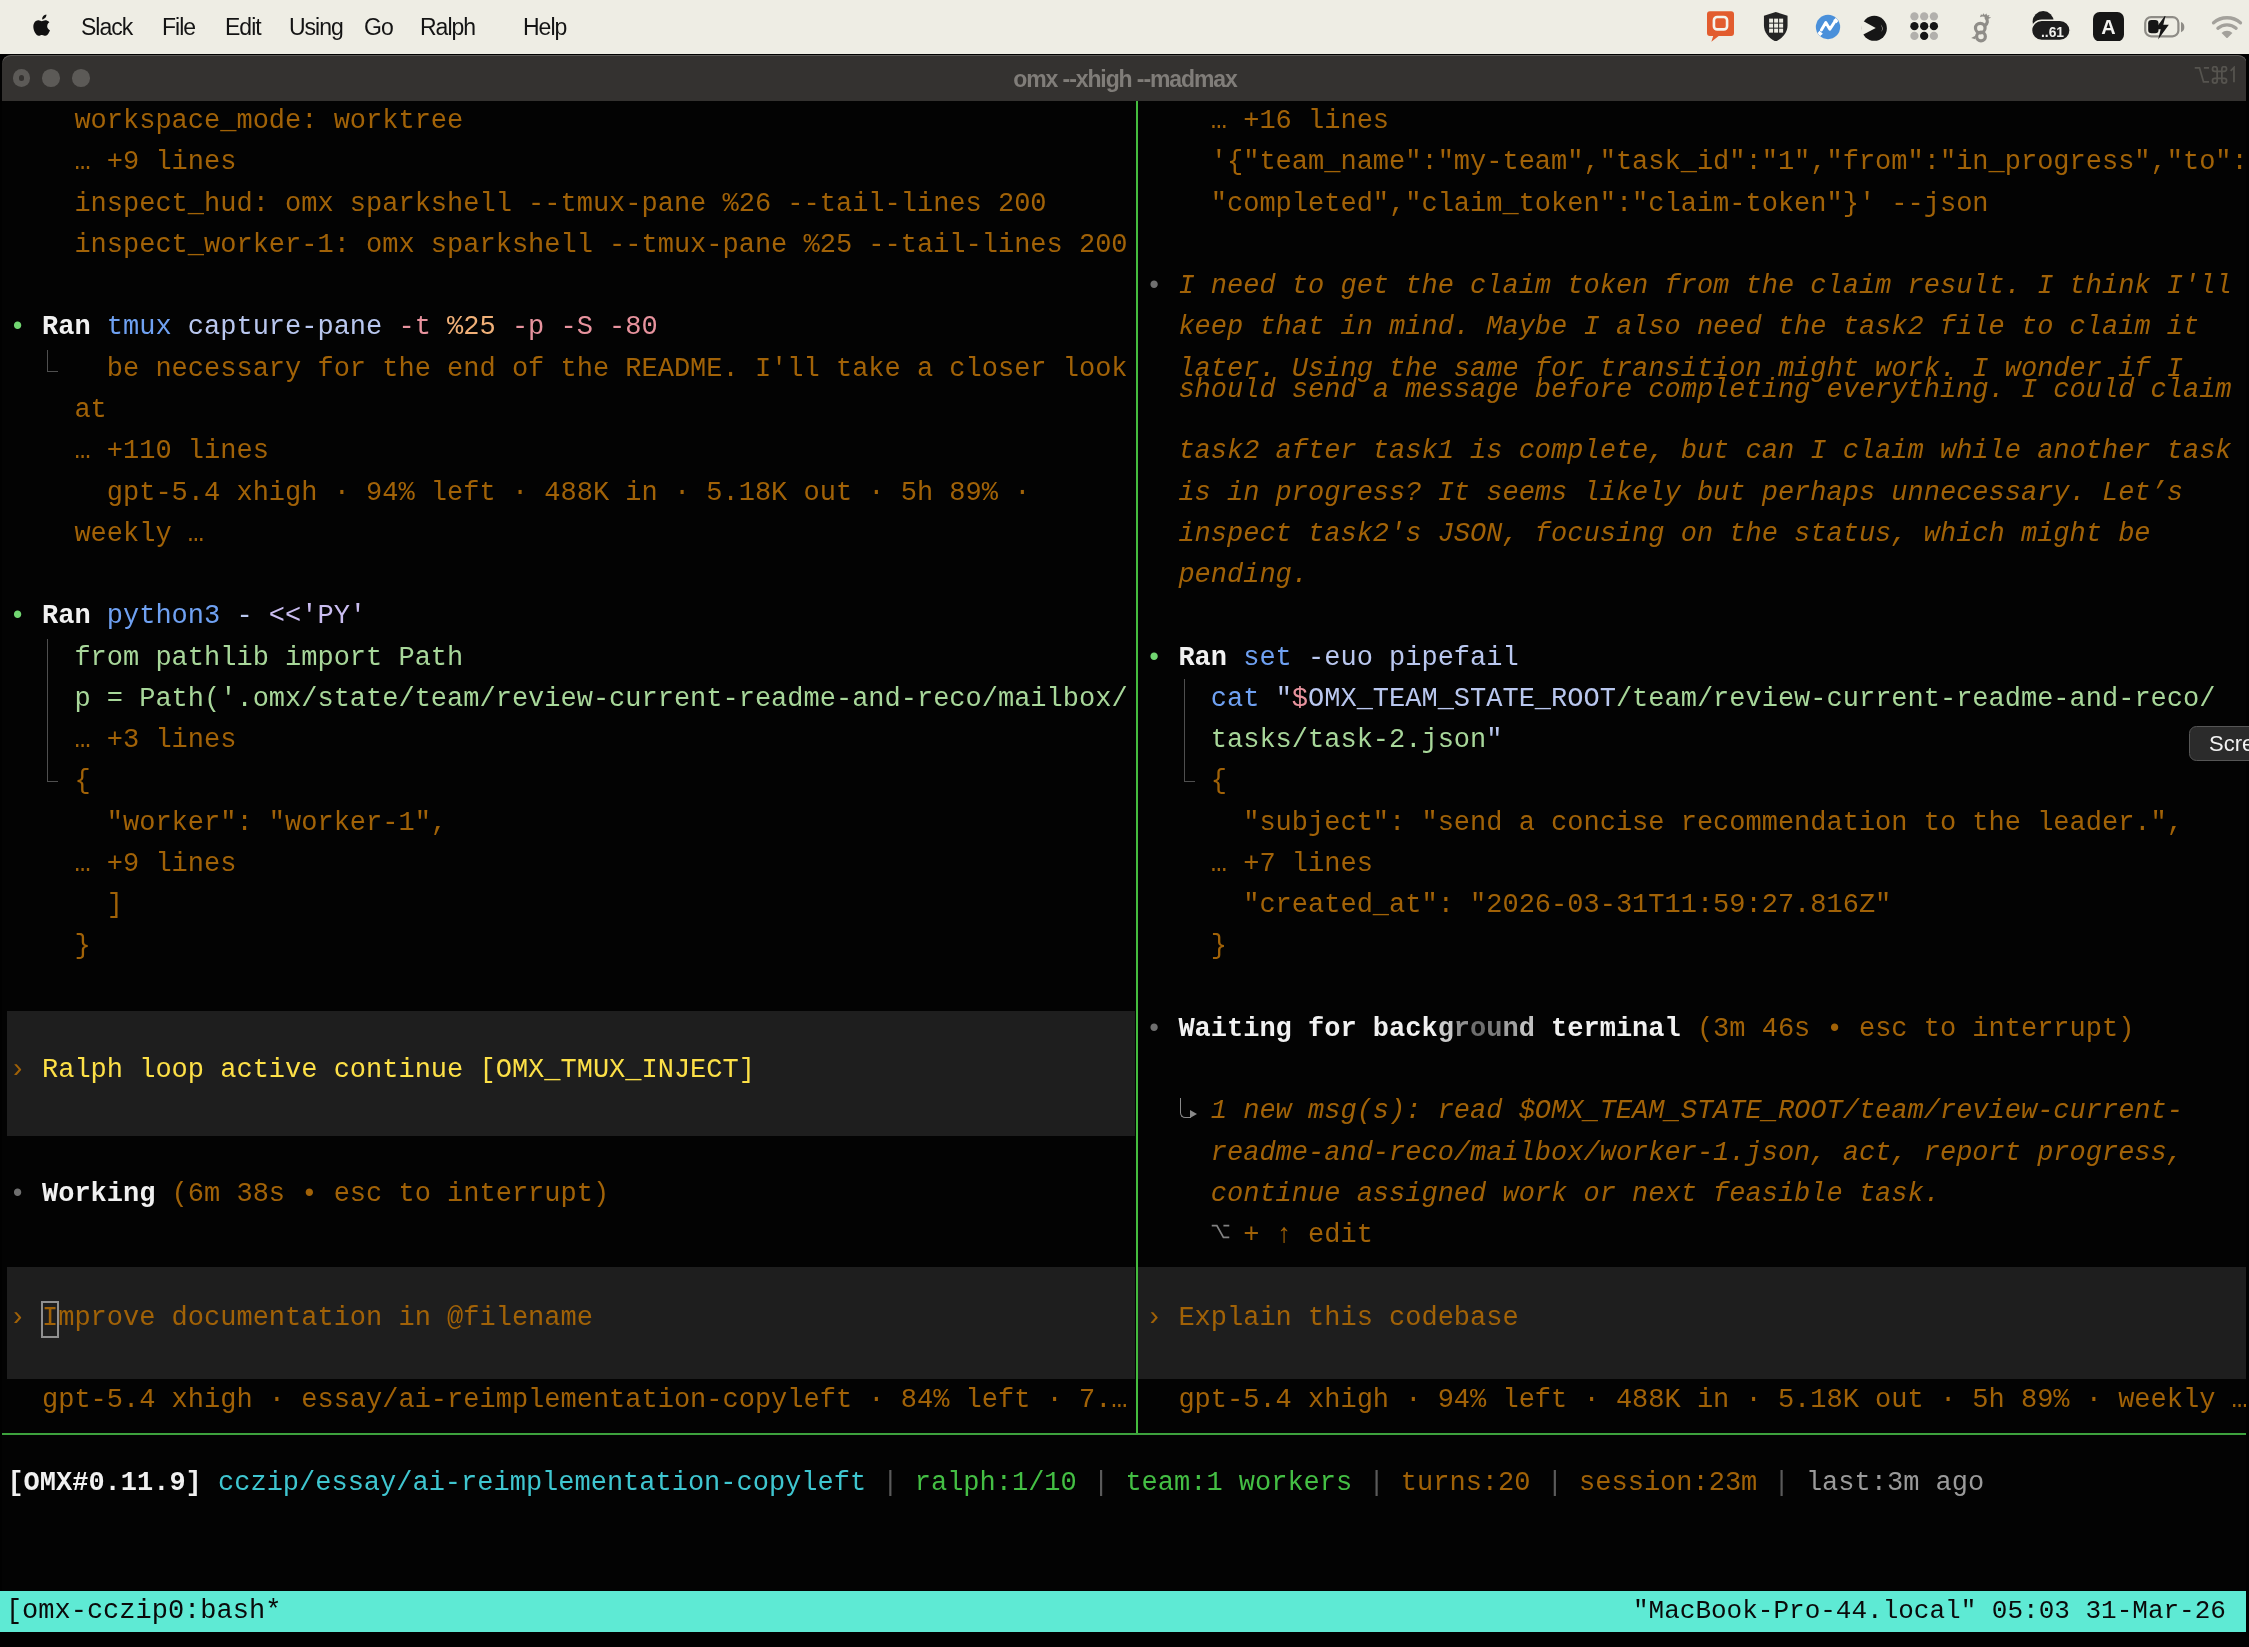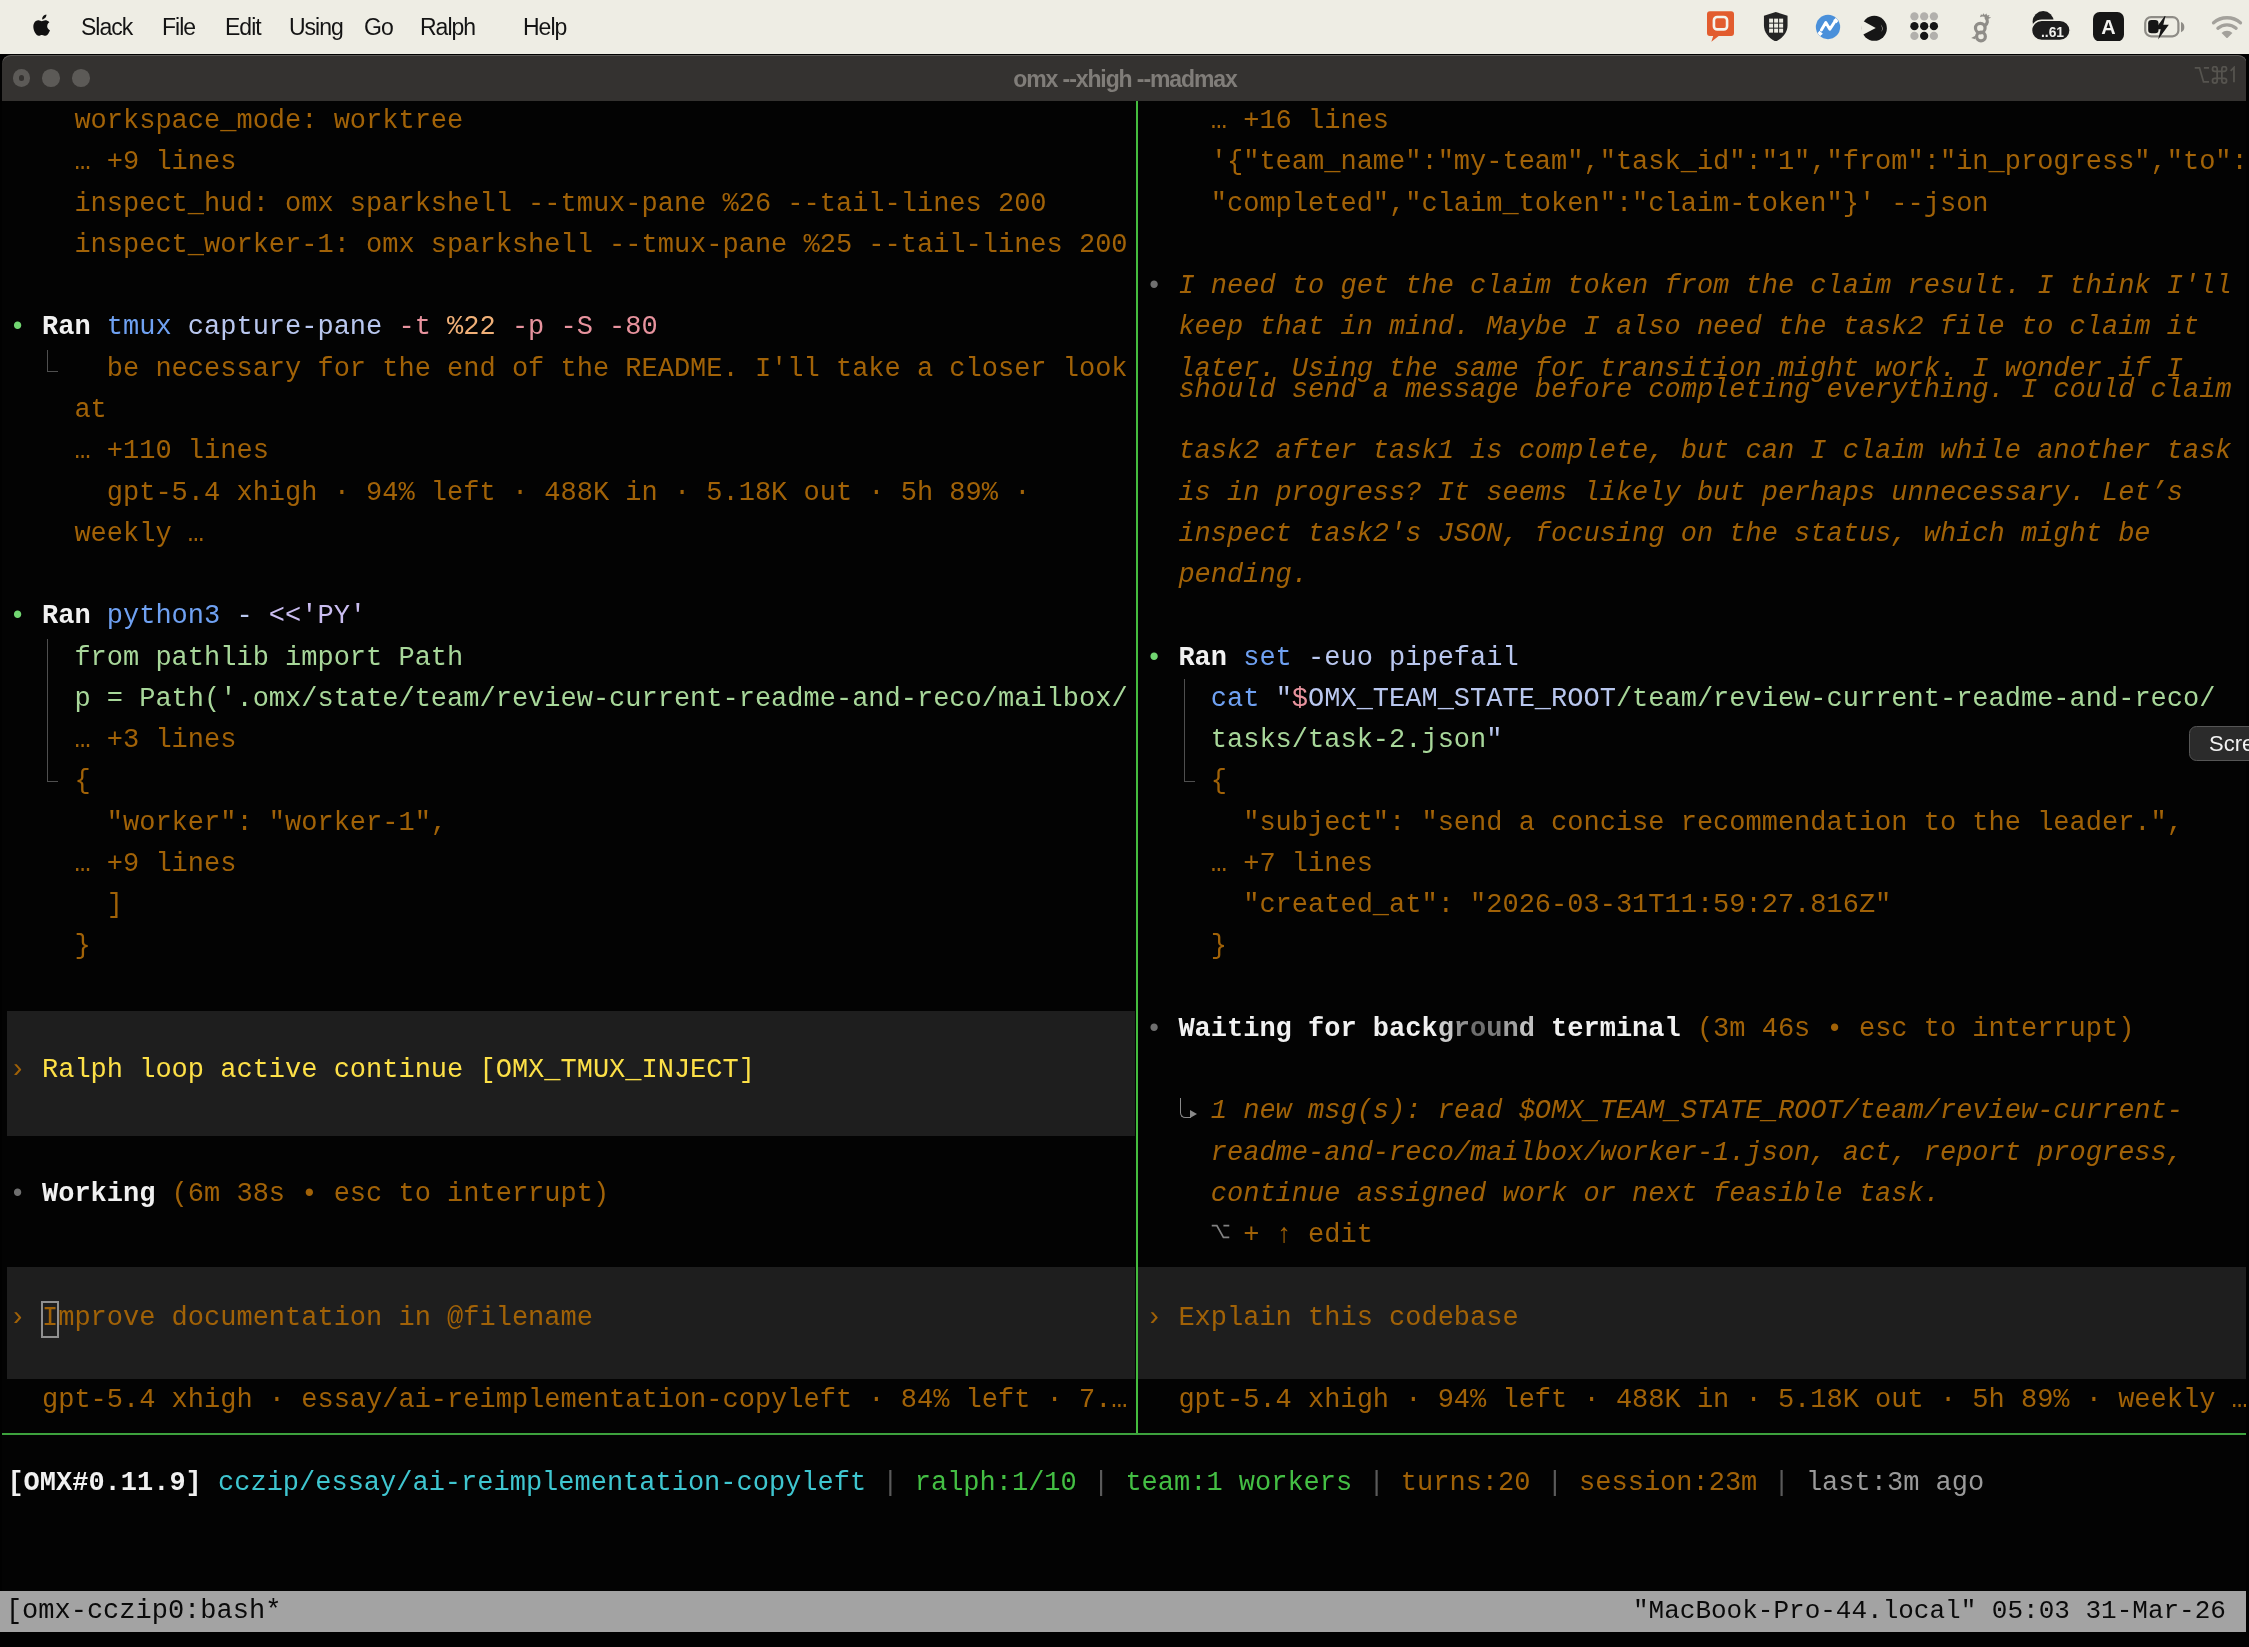--- a/index.html
+++ b/index.html
@@ -142,21 +142,21 @@
 <div style="position:absolute;left:1190px;top:1110px;width:0;height:0;border-left:7.4px solid #8a8a8a;border-top:4.8px solid transparent;border-bottom:4.8px solid transparent"></div>
 
 <svg style="position:absolute;left:1211px;top:1222px" width="19" height="19" viewBox="0 0 26 26">
     <path fill="none" stroke="#828282" stroke-width="2.4" d="M1 5h7l9 16h8M17 5h8"></path>
   </svg>
 
 <div class="ln" style="left:9.6px;top:101px"><span class="g">&nbsp;&nbsp;&nbsp;&nbsp;workspace_mode:&nbsp;worktree</span></div>
 <div class="ln" style="left:9.6px;top:142px"><span class="g">&nbsp;&nbsp;&nbsp;&nbsp;…&nbsp;+9&nbsp;lines</span></div>
 <div class="ln" style="left:9.6px;top:184px"><span class="g">&nbsp;&nbsp;&nbsp;&nbsp;inspect_hud:&nbsp;omx&nbsp;sparkshell&nbsp;--tmux-pane&nbsp;%26&nbsp;--tail-lines&nbsp;200</span></div>
 <div class="ln" style="left:9.6px;top:225px"><span class="g">&nbsp;&nbsp;&nbsp;&nbsp;inspect_worker-1:&nbsp;omx&nbsp;sparkshell&nbsp;--tmux-pane&nbsp;%25&nbsp;--tail-lines&nbsp;200</span></div>
-<div class="ln" style="left:9.6px;top:307px"><span class="bg">•</span>&nbsp;<span class="w">Ran</span>&nbsp;<span class="bl">tmux</span>&nbsp;<span class="pw">capture-pane</span>&nbsp;<span class="sa">-t</span>&nbsp;<span class="orn">%22</span>&nbsp;<span class="sa">-p</span>&nbsp;<span class="sa">-S</span>&nbsp;<span class="sa">-80</span></div>
+<div class="ln" style="left:9.6px;top:307px"><span class="bg">•</span>&nbsp;<span class="w">Ran</span>&nbsp;<span class="bl">tmux</span>&nbsp;<span class="pw">capture-pane</span>&nbsp;<span class="sa">-t</span>&nbsp;<span class="orn">%25</span>&nbsp;<span class="sa">-p</span>&nbsp;<span class="sa">-S</span>&nbsp;<span class="sa">-80</span></div>
 <div class="ln" style="left:9.6px;top:349px"><span class="g">&nbsp;&nbsp;&nbsp;&nbsp;&nbsp;&nbsp;be&nbsp;necessary&nbsp;for&nbsp;the&nbsp;end&nbsp;of&nbsp;the&nbsp;README.&nbsp;I'll&nbsp;take&nbsp;a&nbsp;closer&nbsp;look</span></div>
 <div class="ln" style="left:9.6px;top:390px"><span class="g">&nbsp;&nbsp;&nbsp;&nbsp;at</span></div>
 <div class="ln" style="left:9.6px;top:431px"><span class="g">&nbsp;&nbsp;&nbsp;&nbsp;…&nbsp;+110&nbsp;lines</span></div>
 <div class="ln" style="left:9.6px;top:473px"><span class="g">&nbsp;&nbsp;&nbsp;&nbsp;&nbsp;&nbsp;gpt-5.4&nbsp;xhigh&nbsp;·&nbsp;94%&nbsp;left&nbsp;·&nbsp;488K&nbsp;in&nbsp;·&nbsp;5.18K&nbsp;out&nbsp;·&nbsp;5h&nbsp;89%&nbsp;·</span></div>
 <div class="ln" style="left:9.6px;top:514px"><span class="g">&nbsp;&nbsp;&nbsp;&nbsp;weekly&nbsp;…</span></div>
 <div class="ln" style="left:9.6px;top:596px"><span class="bg">•</span>&nbsp;<span class="w">Ran</span>&nbsp;<span class="bl">python3</span>&nbsp;<span class="pw">-</span>&nbsp;<span class="pu">&lt;&lt;'PY'</span></div>
 <div class="ln" style="left:9.6px;top:638px">&nbsp;&nbsp;&nbsp;&nbsp;<span class="grn">from&nbsp;pathlib&nbsp;import&nbsp;Path</span></div>
 <div class="ln" style="left:9.6px;top:679px">&nbsp;&nbsp;&nbsp;&nbsp;<span class="grn">p&nbsp;=&nbsp;Path('.omx/state/team/review-current-readme-and-reco/mailbox/</span></div>
 <div class="ln" style="left:9.6px;top:720px"><span class="g">&nbsp;&nbsp;&nbsp;&nbsp;…&nbsp;+3&nbsp;lines</span></div>
 <div class="ln" style="left:9.6px;top:761px"><span class="g">&nbsp;&nbsp;&nbsp;&nbsp;{</span></div>
@@ -194,17 +194,17 @@
 <div class="ln" style="left:1146px;top:1215px"><span class="g">&nbsp;&nbsp;&nbsp;&nbsp;&nbsp;&nbsp;+&nbsp;</span><span class="g">↑</span><span class="g">&nbsp;edit</span></div>
 <div class="ln" style="left:1146px;top:1298px"><span class="g">›&nbsp;</span><span class="g">Explain&nbsp;this&nbsp;codebase</span></div>
 <div class="ln" style="left:1146px;top:1380px"><span class="g">&nbsp;&nbsp;gpt-5.4&nbsp;xhigh&nbsp;·&nbsp;94%&nbsp;left&nbsp;·&nbsp;488K&nbsp;in&nbsp;·&nbsp;5.18K&nbsp;out&nbsp;·&nbsp;5h&nbsp;89%&nbsp;·&nbsp;weekly&nbsp;…</span></div>
 <div class="ln" style="left:7.4px;top:1463px"><span class="w">[OMX#0.11.9]</span>&nbsp;<span class="cy">cczip/essay/ai-reimplementation-copyleft</span>&nbsp;<span class="dg">|</span>&nbsp;<span class="sg">ralph:1/10</span>&nbsp;<span class="dg">|</span>&nbsp;<span class="sg">team:1&nbsp;workers</span>&nbsp;<span class="dg">|</span>&nbsp;<span class="g">turns:20</span>&nbsp;<span class="dg">|</span>&nbsp;<span class="g">session:23m</span>&nbsp;<span class="dg">|</span>&nbsp;<span class="mg">last:3m&nbsp;ago</span></div>
 
 <div style="position:absolute;left:41px;top:1301px;width:14px;height:33px;border:2.2px solid #909090"></div>
 <div style="position:absolute;left:2246px;top:55px;width:3.7px;height:1592px;background:#010101"></div>
 
 <div class="sans" style="position:absolute;left:2189px;top:726px;width:81px;height:35px;background:#2b2b2b;border:1.5px solid #565656;border-radius:7.4px;color:#f2f2f2;font-size:22px;line-height:34px;padding-left:19px;box-sizing:border-box">Screen</div>
 
-<div style="position:absolute;left:0;top:1591px;width:2246px;height:41px;background:#a3a3a3;overflow:hidden">
+<div style="position:absolute;left:0;top:1591px;width:2246px;height:41px;background:#5eead4;overflow:hidden">
 <div class="ln" style="left:5.9px;top:0;line-height:41px;color:#0a0a0a">[omx-cczip0:bash*</div>
 <div class="ln" style="left:1633px;top:0;line-height:41px;font-size:26px;color:#0a0a0a">"MacBook-Pro-44.local" 05:03 31-Mar-26</div>
 </div>
 
 
 </body></html>

